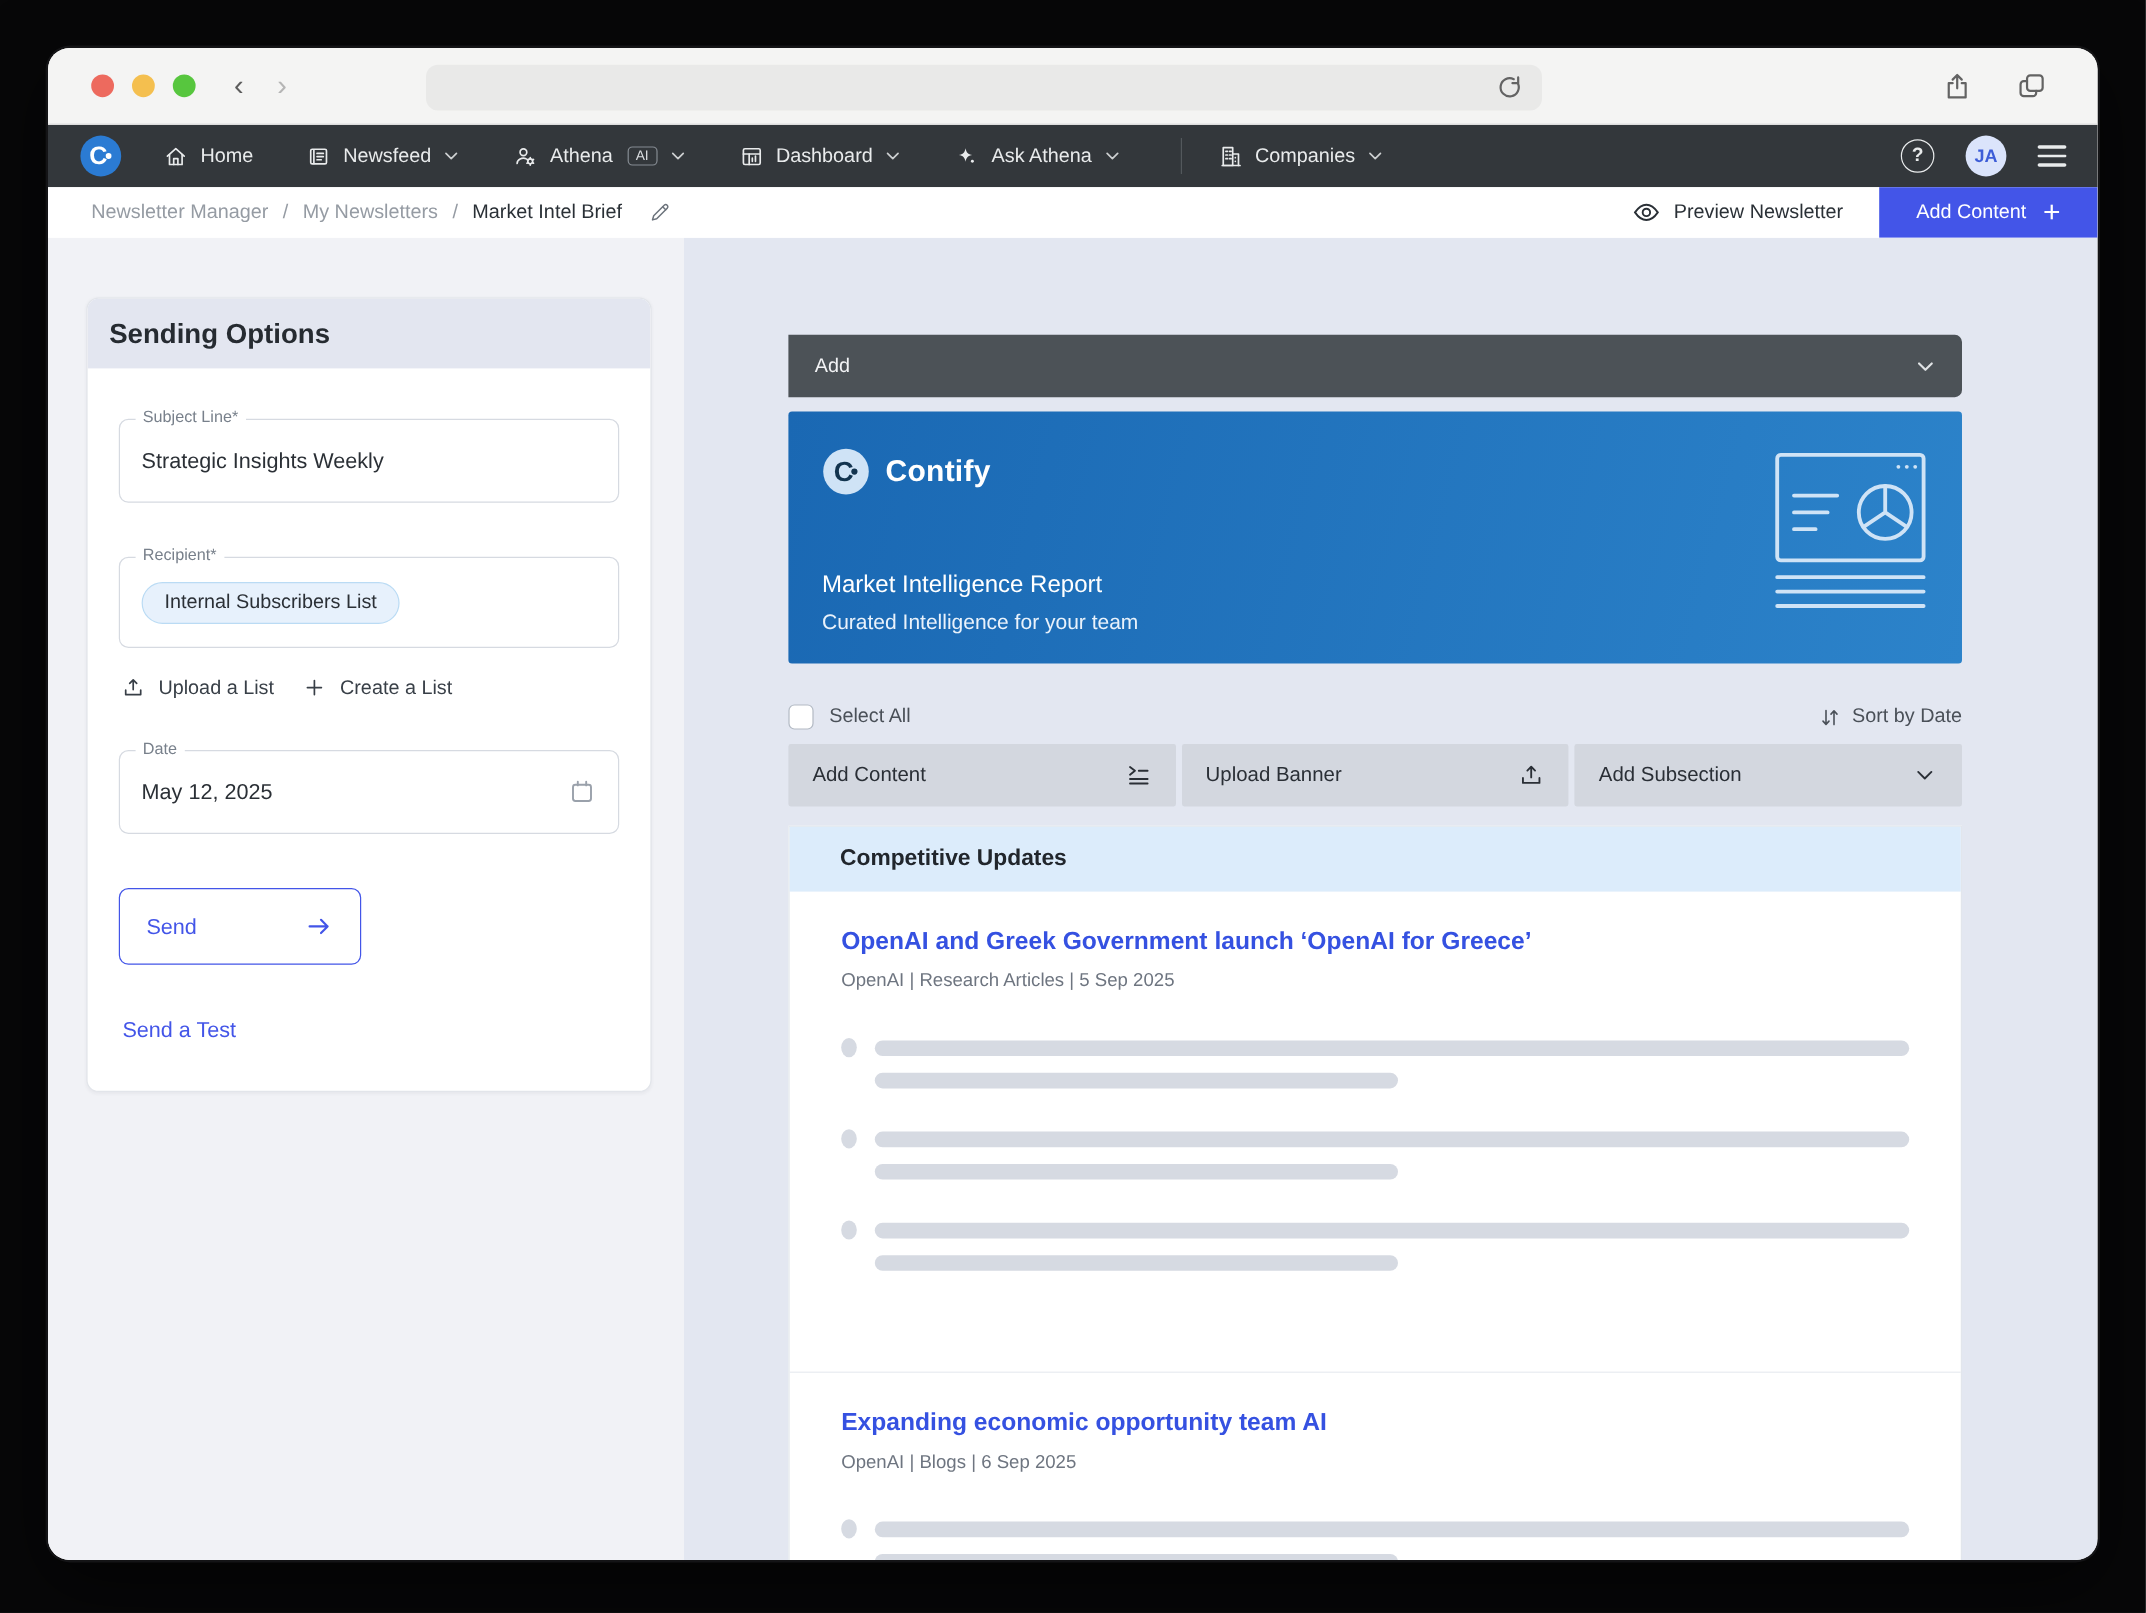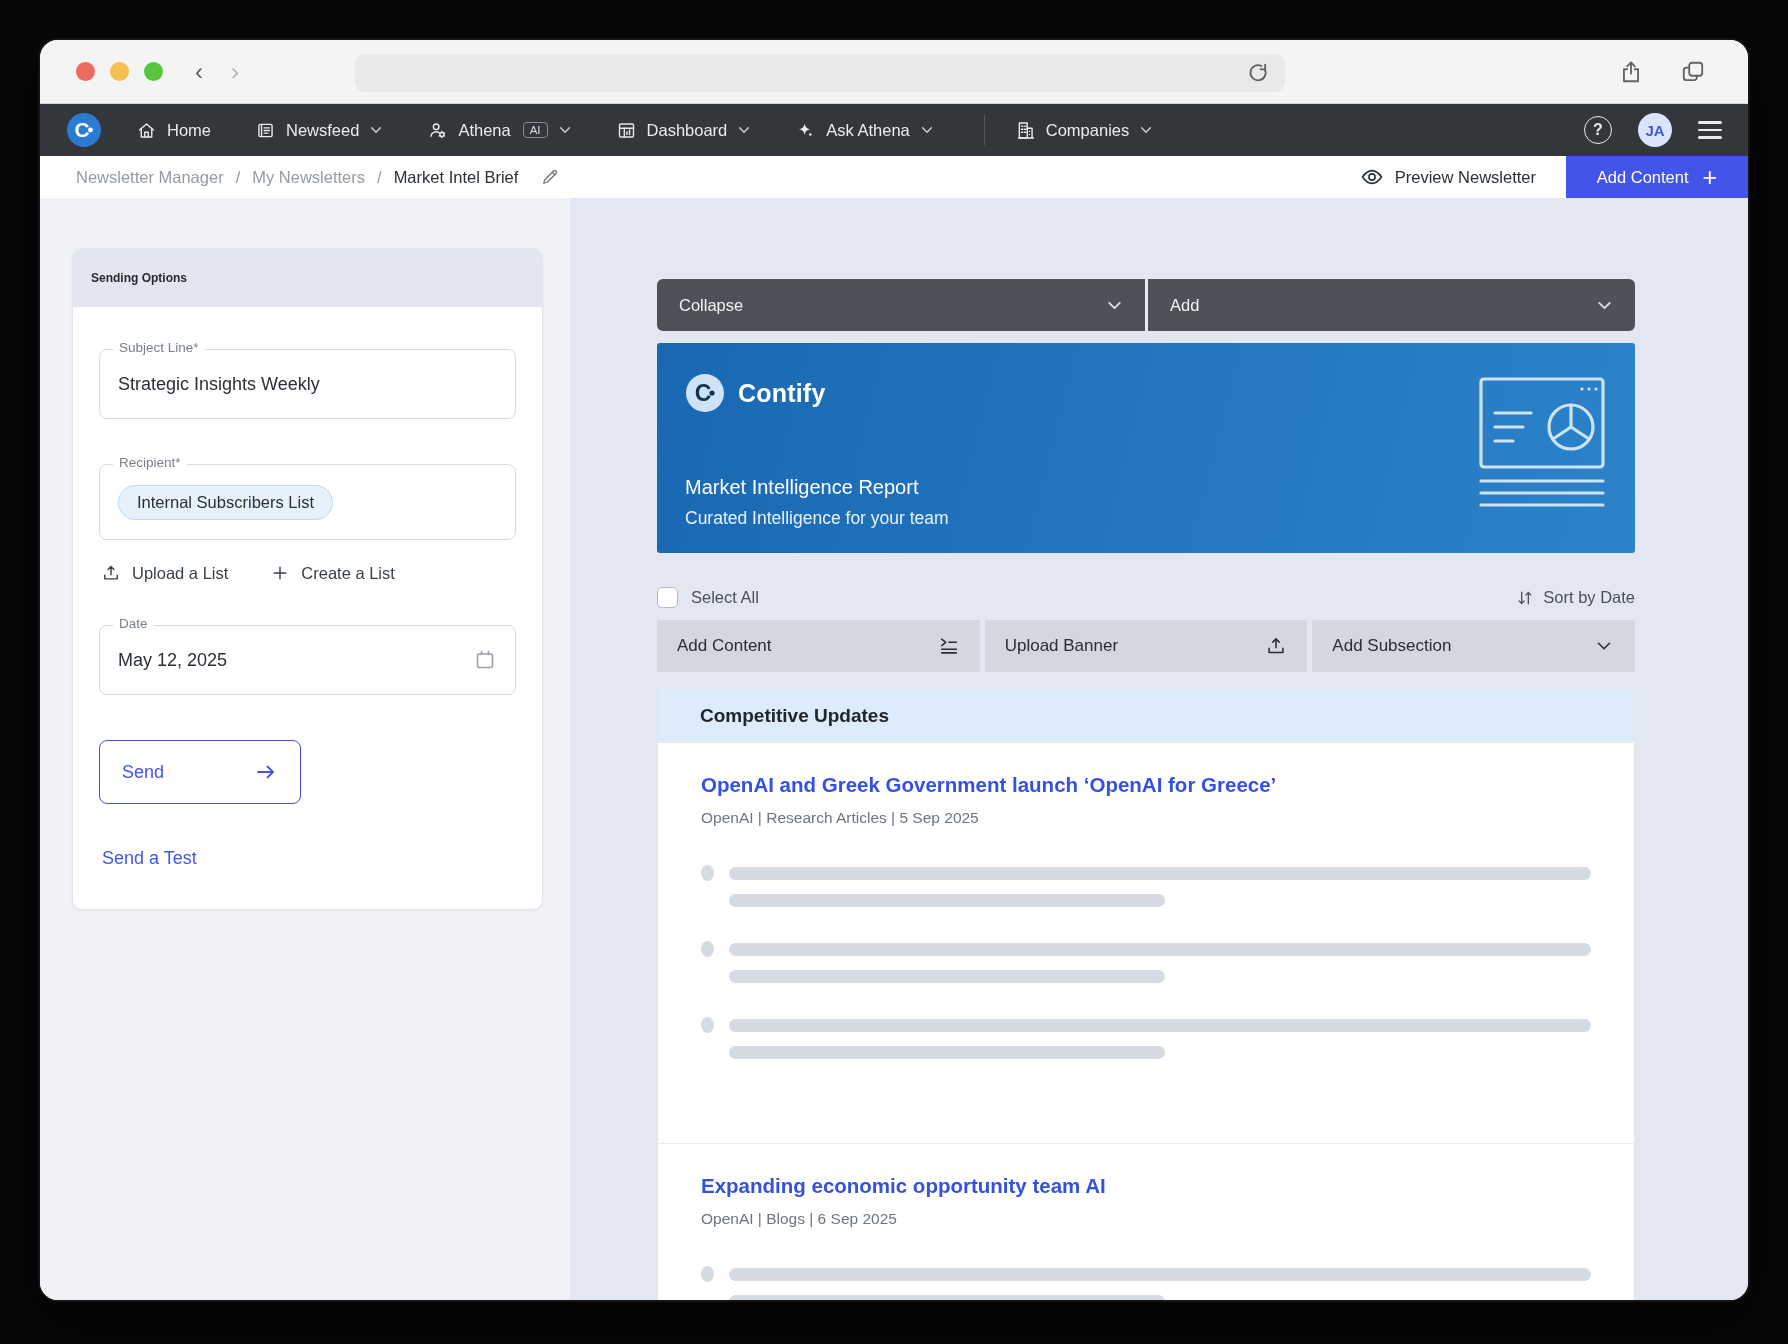--- a/index.html
+++ b/index.html
@@ -43,27 +43,27 @@
   .addcontent-btn .plus { font-size:25px; font-weight:300; line-height:1; }
 
   
   .content { flex:1; display:flex; overflow:hidden; }
   .left { width:530px; background:#f1f2f6; flex:none; }
   .right { flex:1; background:#e3e7f1; padding:81px 0 0 87px; overflow:hidden; }
   .col { width:978px; }
 
   
   .so-card { margin:50px 0 0 32px; width:471px; background:#fff; border:1px solid #e2e5ea; border-radius:10px; box-shadow:0 1px 3px rgba(30,40,60,.05); overflow:hidden; }
-  .so-head { height:58px; background:#e3e6f0; display:flex; align-items:center; padding-left:18px; font-size:12px; font-weight:bold; color:#262b31; }
+  .so-head { height:58px; background:#e3e6f0; display:flex; align-items:center; padding-left:18px; font-size:23px; font-weight:bold; color:#262b31; }
   .so-body { padding:42px 26px 40px; }
   .field { position:relative; border:1px solid #d6dae1; border-radius:8px; height:70px; display:flex; align-items:center; padding:0 18px; margin-bottom:45px; background:#fff; }
   .flabel { position:absolute; top:-10px; left:13px; background:#fff; padding:0 6px; font-size:13.5px; color:#78808b; }
   .fvalue { font-size:18px; color:#2b3036; }
   .pill { background:#e7f1fc; border:1px solid #badbf4; border-radius:999px; padding:7px 18px; font-size:16.5px; color:#2b3036; }
-  .links-row { display:flex; align-items:center; gap:42px; margin:-22px 0 42px 2px; }
+  .links-row { display:flex; align-items:center; gap:24px; margin:-22px 0 42px 2px; }
   .mini-link { display:flex; align-items:center; gap:11px; font-size:16.5px; color:#383f47; cursor:pointer; }
   .mini-link svg { width:20px; height:20px; stroke:#383f47; fill:none; stroke-width:1.7; stroke-linecap:round; stroke-linejoin:round; }
   .cal-icon { margin-left:auto; width:24px; height:24px; stroke:#9aa1ab; fill:none; stroke-width:1.6; stroke-linecap:round; cursor:pointer; }
   .btn-row { display:flex; gap:13px; margin-top:44px; }
   .send-btn { width:202px; height:64px; border:1.5px solid #4355e8; border-radius:8px; background:#fff; color:#4355e8; font-size:18px; display:flex; align-items:center; justify-content:space-between; padding:0 22px; cursor:pointer; font-family:inherit; }
   .send-btn svg, .sched-btn svg { width:24px; height:24px; fill:none; stroke-width:1.8; stroke-linecap:round; stroke-linejoin:round; }
   .send-btn svg { stroke:#4355e8; }
   .sched-btn { width:180px; height:64px; border:none; border-radius:8px; background:#4355e8; color:#fff; font-size:18px; display:flex; align-items:center; justify-content:space-between; padding:0 20px; cursor:pointer; font-family:inherit; }
   .sched-btn svg { stroke:#fff; }
   .send-test { margin:44px 0 0 3px; color:#4355e8; font-size:18px; cursor:pointer; display:inline-block; }
@@ -311,26 +311,20 @@
 
           <span class="send-test">Send a Test</span>
         </div>
       </div>
     </div>
 
     <div class="right">
       <div class="col">
 
         <div class="dd-row">
-          <div class="dd dd-collapse">
-            <span>Collapse</span>
-            <svg viewBox="0 0 16 16">
-                <polyline points="3,5.5 8,10.5 13,5.5"></polyline>
-              </svg>
-          </div>
           <div class="dd dd-add">
             <span>Add</span>
             <svg viewBox="0 0 16 16">
                 <polyline points="3,5.5 8,10.5 13,5.5"></polyline>
               </svg>
           </div>
         </div>
 
         <div class="banner">
           <div class="brand-row">

